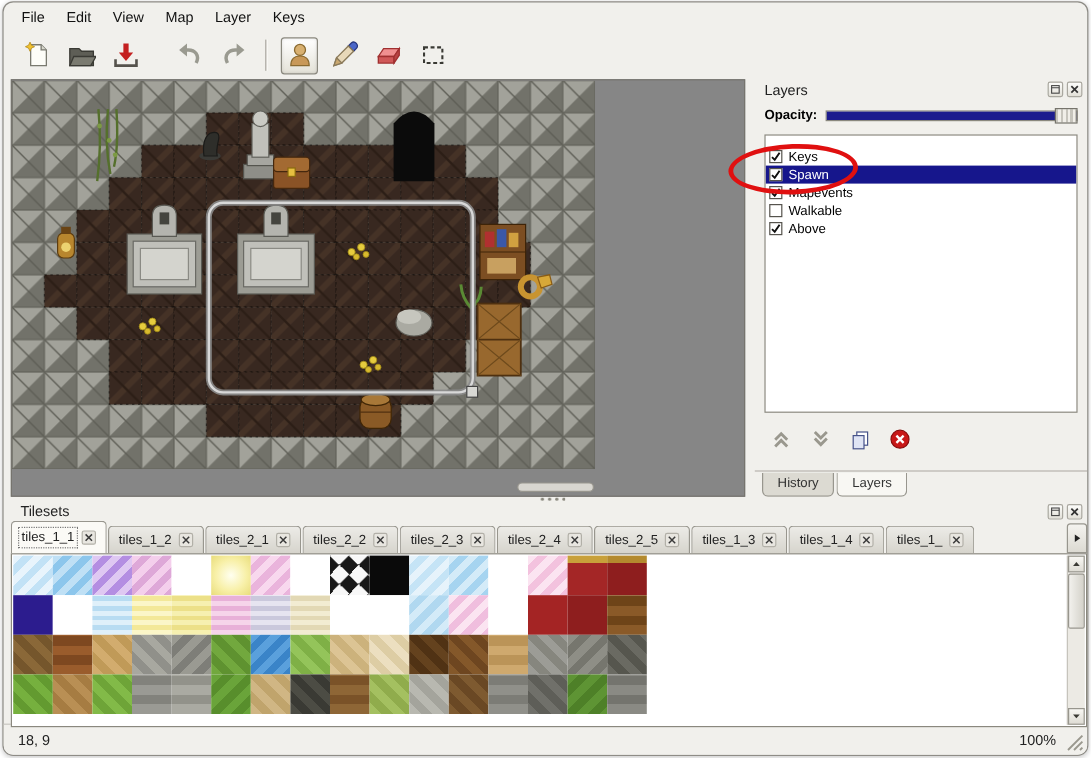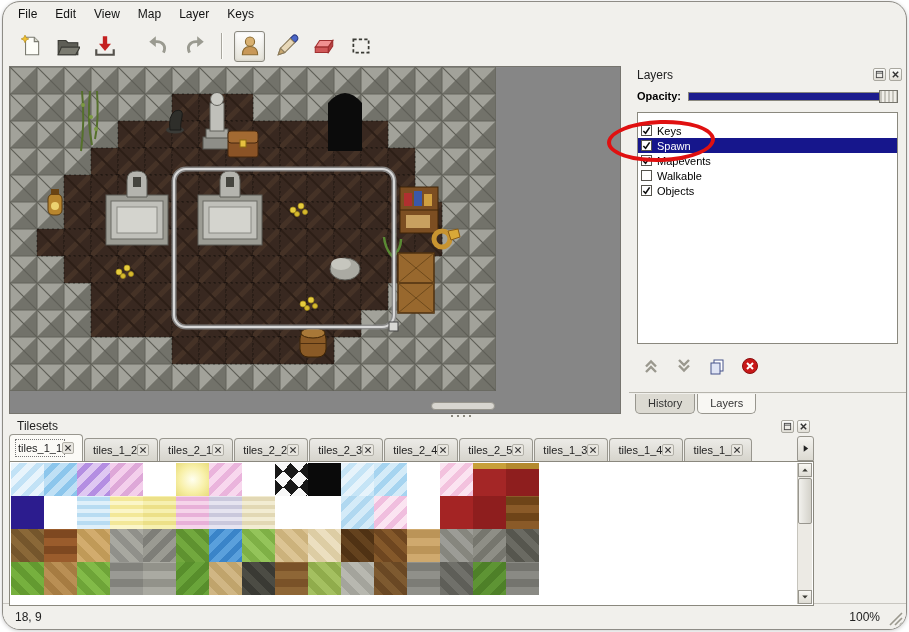--- a/index.html
+++ b/index.html
@@ -1,21 +1,21 @@
 <!DOCTYPE html>
 <html><head>
 <meta charset="utf-8">
 <style>
   *{box-sizing:border-box;margin:0;padding:0;}
   html,body{width:909px;height:632px;background:#ffffff;font-family:"Liberation Sans",sans-serif;overflow:hidden;}
   body{position:relative;}
   svg{display:block;}
 
   .window{position:absolute;left:2px;top:1px;width:905px;height:629px;border:1px solid #8e8c86;
-          border-radius:18px;background:#f1f0ec;overflow:hidden;box-shadow:0 1px 4px rgba(0,0,0,.2);}
+          border-radius:9px;background:#f1f0ec;overflow:hidden;box-shadow:0 1px 4px rgba(0,0,0,.2);}
 
   
   .menubar{position:absolute;left:0;top:0;right:0;height:24px;display:flex;align-items:center;padding-left:6px;font-size:12px;}
   .menu-item{padding:3px 9px;color:#111;}
 
   
   .toolbar{position:absolute;left:0;top:24px;right:0;height:40px;display:flex;align-items:center;padding-left:12px;}
   .tb-btn{width:31px;height:31px;border:1px solid transparent;background:transparent;border-radius:3px;
           display:flex;align-items:center;justify-content:center;margin-right:6px;padding:2px;}
   .tb-btn svg{width:24px;height:24px;}
@@ -54,24 +54,24 @@
   .dock-tabs{position:absolute;left:6px;bottom:0;display:flex;}
   .dock-tab{padding:3px 12px 4px;font-size:11px;border:1px solid #98968e;border-top:none;background:#dcdad2;
             border-radius:0 0 5px 5px;margin-right:2px;color:#333;}
   .dock-tab.active{background:#f8f7f3;}
 
   
   .h-grip{position:absolute;left:446px;top:412px;width:22px;height:4px;
           background:radial-gradient(circle,#8a887e 1.2px,transparent 1.5px) 0 0/6px 4px repeat-x;}
 
   
-  .tilesets-panel{position:absolute;left:6px;top:416px;width:805px;height:188px;font-size:11px;}
+  .tilesets-panel{position:absolute;left:6px;top:416px;width:897px;height:188px;font-size:11px;}
   .ts-titlerow{position:relative;height:16px;display:flex;align-items:center;padding-left:8px;font-size:12px;color:#222;}
   .ts-tabs{position:absolute;left:0;right:18px;top:16px;height:27px;display:flex;align-items:flex-end;overflow:hidden;}
-  .ts-tab{flex:none;display:flex;align-items:center;height:23px;padding:0 8px;border:1px solid #98968e;border-bottom:none;
+  .ts-tab{flex:none;display:flex;align-items:center;gap:6px;height:23px;padding:0 8px;border:1px solid #98968e;border-bottom:none;
           border-radius:4px 4px 0 0;background:linear-gradient(#ecebe7,#d6d4cc);margin-right:1px;color:#222;}
   .ts-tab.active{height:27px;background:#fbfaf6;position:relative;z-index:2;}
   .ts-label{white-space:nowrap;}
   .ts-tab.active .ts-label{outline:1px dotted #777;outline-offset:2px;}
   .ts-close{width:12px;height:12px;border:1px solid #b2b0a8;background:#e8e6e0;border-radius:2px;
             display:flex;align-items:center;justify-content:center;flex:none;}
   .ts-close svg{width:8px;height:8px;}
   .ts-scroll-right{position:absolute;right:0;top:18px;width:17px;height:25px;border:1px solid #98968e;
                    background:linear-gradient(#f4f3ef,#dcdad2);display:flex;align-items:center;justify-content:center;border-radius:3px 3px 0 0;}
   .ts-scroll-right svg{width:9px;height:9px;}
@@ -489,21 +489,21 @@
      <span class="layer-name">Walkable</span>
    </div>
           <div class="layer-row">
      <span class="checkbox">
               <span>
                 <svg viewBox="0 0 10 10">
                   <path d="M1.5 5.5l2.5 2.5 4.5-6.5" fill="none" stroke="#101010" stroke-width="1.8"></path>
                 </svg>
               </span>
             </span>
-     <span class="layer-name">Objects</span>
+     <span class="layer-name">Above</span>
    </div>
         </div>
       <div class="layer-actions" id="layer-actions">
           <span class="la-btn">
             <span>
               <svg viewBox="0 0 18 18">
                 <path d="M4 9.5l5-5 5 5M4 15l5-5 5 5" fill="none" stroke="#9a988e" stroke-width="2.4"></path>
               </svg>
             </span>
           </span>

